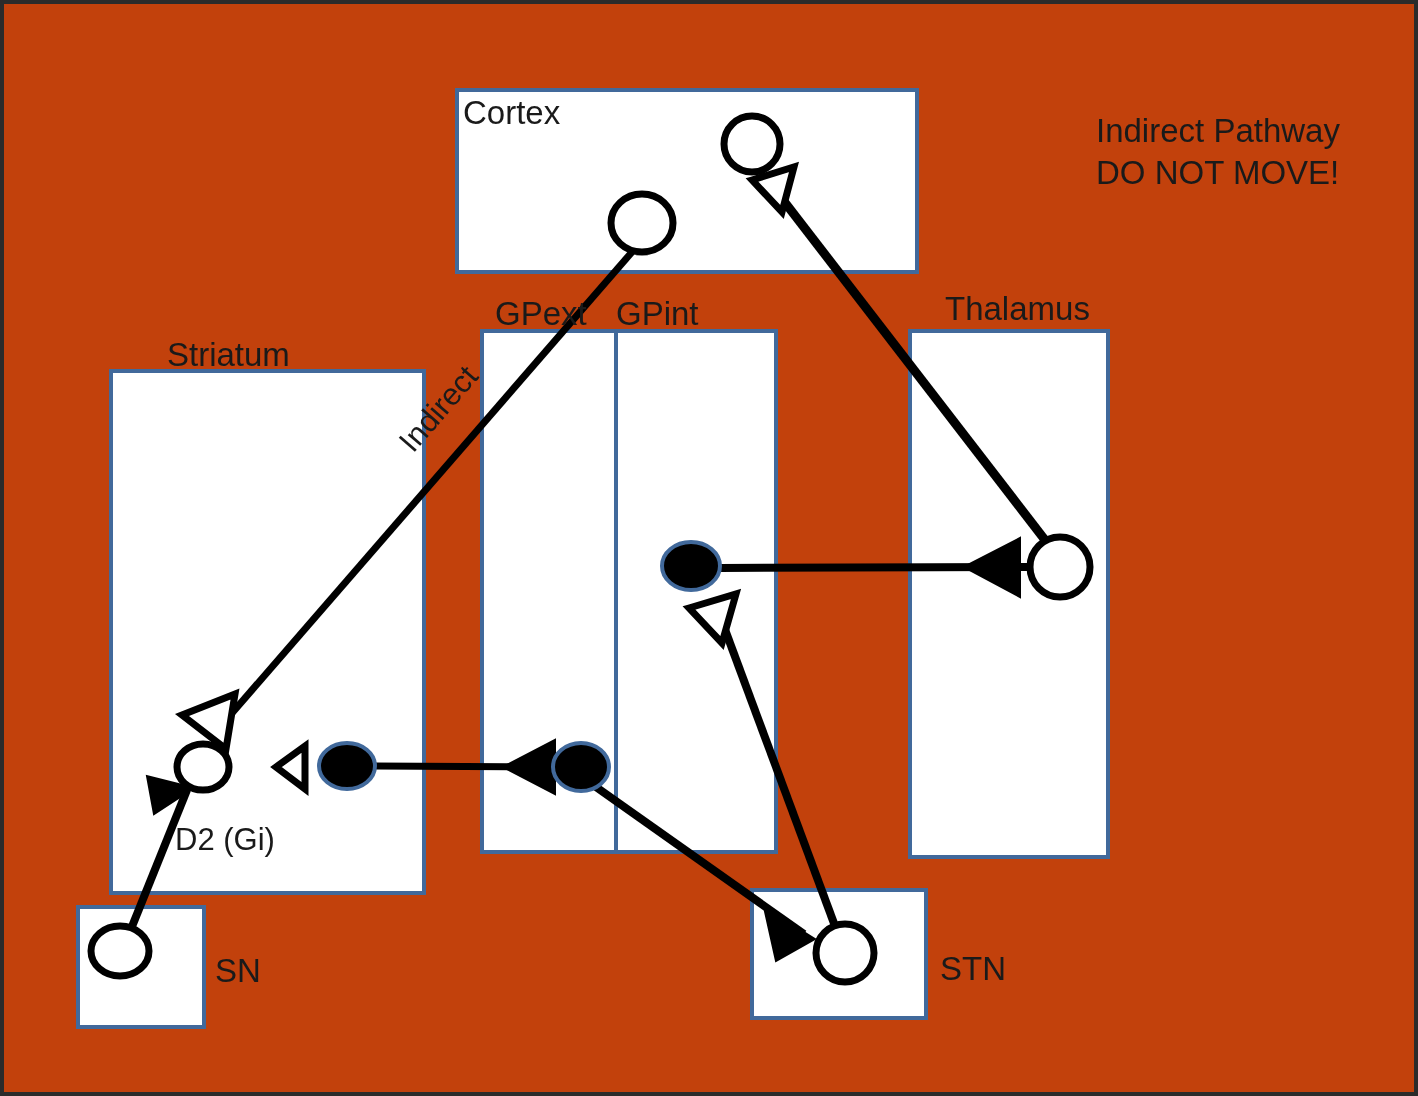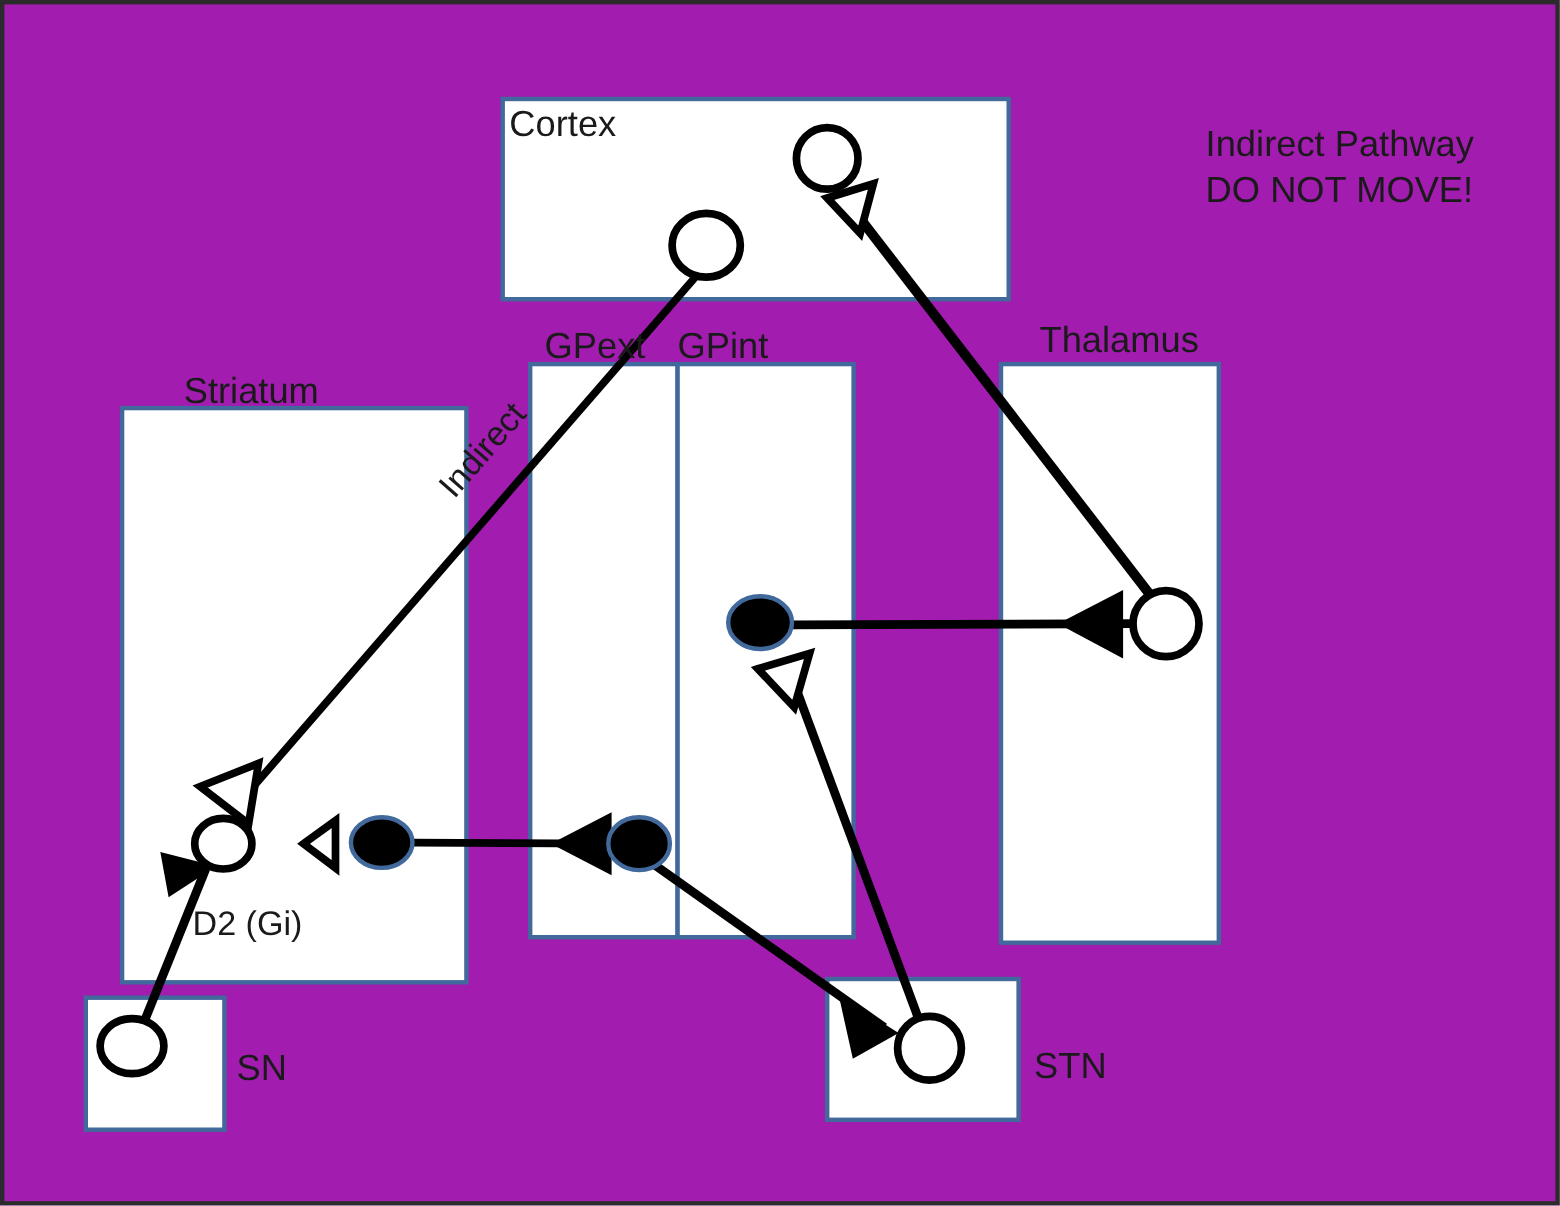--- a/index.html
+++ b/index.html
@@ -8,21 +8,21 @@
     padding: 0;
     background: #ffffff;
   }
   body {
     font-family: "Liberation Sans", sans-serif;
   }
   #canvas-wrap {
     position: relative;
     width: 1418px;
     height: 1096px;
-    background: #a21caf;
+    background: #c2410c;
     box-sizing: border-box;
     border: 4px solid #2b2b2b;
     overflow: hidden;
   }
   #diagram {
     position: absolute;
     left: 0;
     top: 0;
     width: 1418px;
     height: 1096px;

